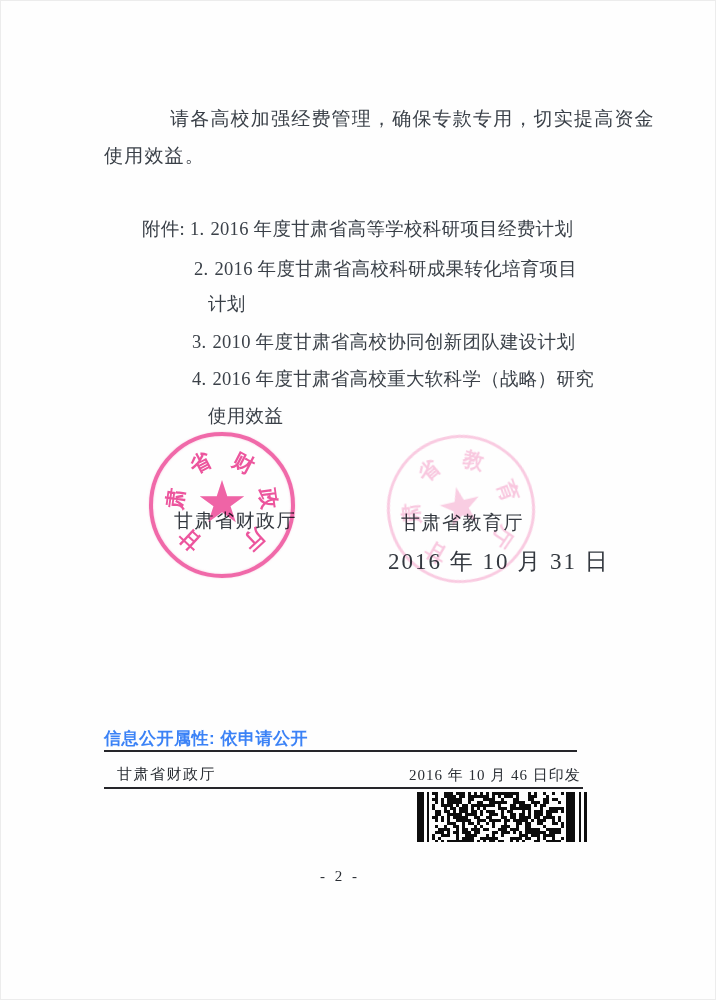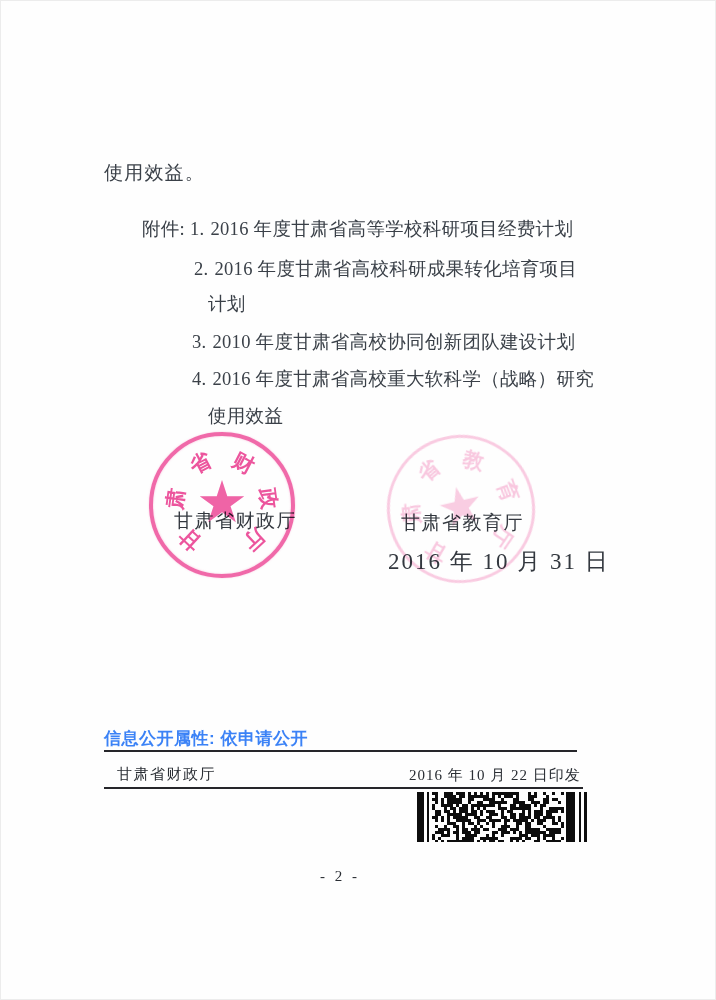--- a/index.html
+++ b/index.html
@@ -56,21 +56,22 @@
     font-size:15px;letter-spacing:3px;color:#2a2e34;
   }
   .barcode{position:absolute;left:417px;top:792px;width:172px;height:50px;}
   .barcode svg rect{fill:#0d0d0d;}
 </style>
 </head>
 <body>
 
 <div class="page">
 
-  <div class="doc-line body-line" style="left:104px;top:160px">使用效益。</div>
+  <div class="doc-line body-line" style="left:170px;top:106px">请各高校加强经费管理，确保专款专用，切实提高资金</div>
+  <div class="doc-line body-line" style="left:104px;top:143px">使用效益。</div>
 
   <div class="doc-line attach-line" style="left:142px;top:216px">附件:</div>
 
   <div class="doc-line attach-line" style="left:190px;top:216px">
     <span class="attach-num">1.</span><span>2016 年度甘肃省高等学校科研项目经费计划</span>
   </div>
 
   <div class="doc-line attach-line" style="left:194px;top:256px">
     <span class="attach-num">2.</span><span>2016 年度甘肃省高校科研成果转化培育项目</span>
   </div>
@@ -105,21 +106,21 @@
       <span class="seal-char" style="transform: rotate(-27.4deg) translateY(-50px);">省</span>
       <span class="seal-char" style="transform: rotate(27.4deg) translateY(-50px);">教</span>
       <span class="seal-char" style="transform: rotate(82.2deg) translateY(-50px);">育</span>
       <span class="seal-char" style="transform: rotate(137deg) translateY(-50px);">厅</span>
     </div>
 
   <div class="doc-line footer-disclosure" style="left:104px;top:727px">信息公开属性: 依申请公开</div>
   <div class="footer-rule" style="left:104px;top:750px;width:473px"></div>
 
   <div class="doc-line footer-small" style="left:117px;top:765px">甘肃省财政厅</div>
-  <div class="doc-line footer-small" style="left:409px;top:766px;letter-spacing:1px;">2016 年 10 月 22 日印发</div>
+  <div class="doc-line footer-small" style="left:409px;top:766px;letter-spacing:1px;">2016 年 10 月 46 日印发</div>
   <div class="footer-rule" style="left:104px;top:787px;width:479px"></div>
 
   <div class="barcode"><svg xmlns="http://www.w3.org/2000/svg" width="172" height="50">
         <rect x="0" y="0" width="7" height="50"></rect>
         <rect x="10" y="0" width="2" height="50"></rect>
         <rect x="15" y="0" width="3" height="3"></rect>
         <rect x="15" y="6" width="3" height="3"></rect>
         <rect x="15" y="12" width="3" height="3"></rect>
         <rect x="15" y="15" width="3" height="3"></rect>
         <rect x="15" y="24" width="3" height="3"></rect>

